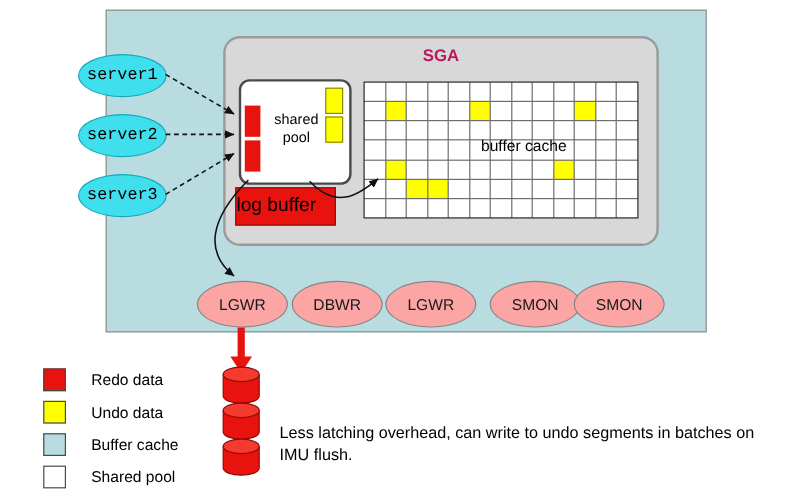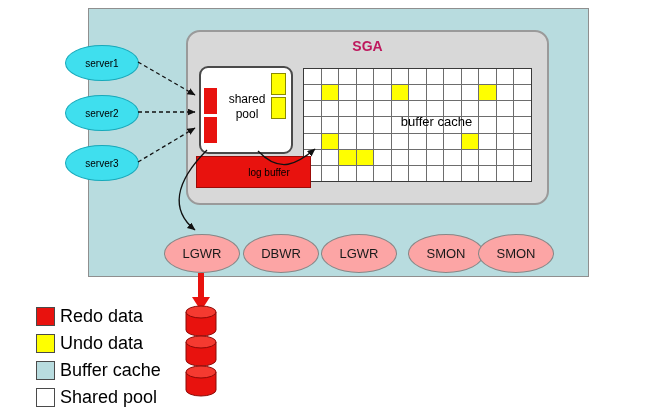--- a/index.html
+++ b/index.html
@@ -16,42 +16,42 @@
                background:#fff;border:2px solid #4a4a4a;border-radius:9px;}
   .redbar{position:absolute;left:3px;width:13px;height:26px;background:#e8120e;}
   .redbar.b1{top:20px;} .redbar.b2{top:49px;}
   .ybar{position:absolute;right:5px;width:13px;height:20px;background:#ffff00;border:1px solid #8a8a00;}
   .ybar.y1{top:5px;} .ybar.y2{top:29px;}
   .sp-label{position:absolute;left:17px;top:24px;width:58px;text-align:center;
             font-size:12px;line-height:1.25;color:#000;}
 
   .log-buffer{position:absolute;left:196px;top:156px;width:82px;height:30px;
               background:#e8120e;border:1px solid #9c0b08;display:flex;
-              align-items:center;justify-content:center;font-size:10px;color:#000;padding-left:31px;}
+              align-items:center;font-size:16px;color:#000;}
 
   .buffer-grid{position:absolute;left:303px;top:68px;width:229px;height:114px;
                background:#6d6d6d;border:1.5px solid #3a3a3a;display:grid;gap:1px;
                box-sizing:border-box;}
   .bc-cell{background:#fff;}
   .grid-label{position:absolute;left:303px;top:68px;width:229px;height:114px;
               display:flex;align-items:center;justify-content:center;
               font-size:13px;color:#000;padding-left:38px;padding-bottom:8px;
               box-sizing:border-box;pointer-events:none;}
 
   .server-ellipse{position:absolute;left:65px;width:72px;height:34px;background:#3fdfee;
                   border:1px solid #17a9ba;border-radius:50%;display:flex;align-items:center;
-                  justify-content:center;font-size:10px;color:#000;}
+                  justify-content:center;font-size:14px;color:#000;font-family:Liberation Mono, monospace;}
   .process-ellipse{position:absolute;top:234px;width:74px;height:37px;background:#fca5a5;
                    border:1px solid #878787;border-radius:50%;display:flex;align-items:center;
                    justify-content:center;font-size:13px;color:#1a1a1a;}
 
   .legend{position:absolute;left:36px;top:308px;}
   .legend-row{display:flex;align-items:center;height:17px;margin-bottom:10px;}
   .legend-swatch{width:17px;height:17px;border:1px solid #4a4a4a;flex:0 0 auto;}
-  .legend-label{margin-left:5px;font-size:18px;color:#000;white-space:nowrap;}
+  .legend-label{margin-left:21px;font-size:13px;color:#000;white-space:nowrap;}
 
   .note{position:absolute;left:233px;width:408px;font-size:13.5px;line-height:1.3;color:#000;}
   .note.n1{top:305px;} .note.n2{top:352px;}
 
   .arrow-layer{position:absolute;left:0;top:0;width:660px;height:418px;
                pointer-events:none;z-index:5;}
 </style>
 </head>
 <body>
 
@@ -195,20 +195,21 @@
       <div class="legend-row">
         <span class="legend-swatch" style="background: rgb(184, 220, 223);"></span>
         <span class="legend-label">Buffer cache</span>
       </div>
       <div class="legend-row">
         <span class="legend-swatch" style="background: rgb(255, 255, 255);"></span>
         <span class="legend-label">Shared pool</span>
       </div>
     </div>
 
+  <div class="note n2">Less latching overhead, can write to undo segments in batches on IMU flush.</div>
 
   <svg class="arrow-layer" width="660" height="418" viewBox="0 0 660 418" xmlns="http://www.w3.org/2000/svg">
     <defs>
       <marker id="ah" markerWidth="10" markerHeight="9" refX="7.5" refY="3.5" orient="auto" markerUnits="userSpaceOnUse">
         <path d="M0,0 L8,3.5 L0,7 z" fill="#111"></path>
       </marker>
     </defs>
 
     <path d="M138,62 L195,95" stroke="#111" stroke-width="1.3" fill="none" stroke-dasharray="4 3" marker-end="url(#ah)"></path>
     <path d="M138,112 L195,112" stroke="#111" stroke-width="1.3" fill="none" stroke-dasharray="4 3" marker-end="url(#ah)"></path>

